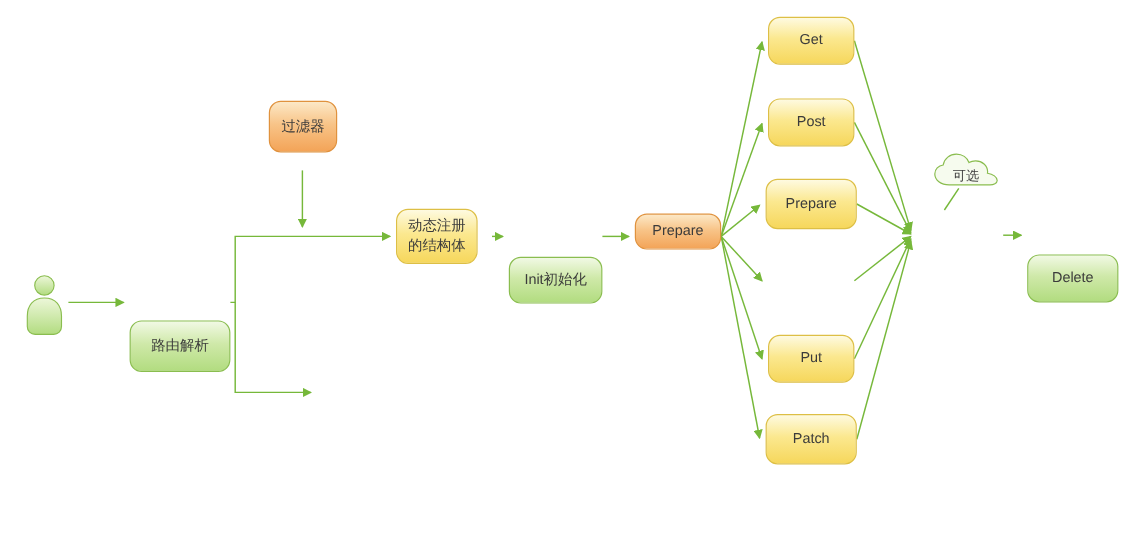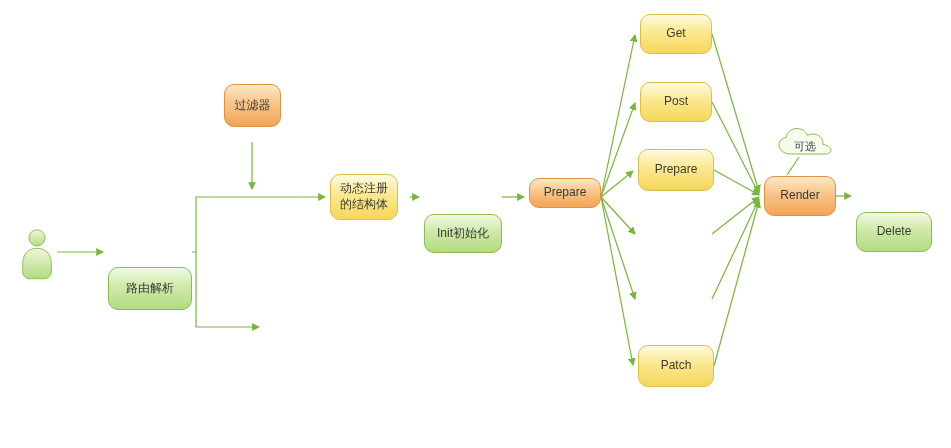--- a/index.html
+++ b/index.html
@@ -84,22 +84,22 @@
 
   <div class="node green" style="left:108px;top:231px;width:84px;height:43px">路由解析</div>
   <div class="node orange" style="left:224px;top:84px;width:57px;height:43px">过滤器</div>
   <div class="node yellow" style="left:330px;top:174px;width:68px;height:46px">动态注册
 的结构体</div>
   <div class="node green" style="left:424px;top:178px;width:78px;height:39px">Init初始化</div>
   <div class="node orange" style="left:529px;top:178px;width:72px;height:30px">Prepare</div>
   <div class="node yellow" style="left:640px;top:82px;width:72px;height:40px">Post</div>
   <div class="node yellow" style="left:640px;top:14px;width:72px;height:40px">Get</div>
   <div class="node yellow" style="left:638px;top:149px;width:76px;height:42px">Prepare</div>
+  <div class="node yellow" style="left:640px;top:279px;width:72px;height:40px">Put</div>
   <div class="node yellow" style="left:638px;top:345px;width:76px;height:42px">Patch</div>
-  <div class="node orange" style="left:764px;top:176px;width:72px;height:40px">Render</div>
   <div class="node green" style="left:856px;top:176px;width:76px;height:40px">Delete</div>
 
   <div class="cloud-wrap" style="left:776px;top:125px;width:58px;height:34px">
     <svg width="58" height="34" viewBox="0 0 58 34">
       <path d="M15,29 C8,29 3,25 3,20 C3,16 6,13 10,12.5 C11,7 15.5,3.5 21,3.5 C26,3.5 30,6.5 31.5,10.5 C33,9.5 35,9 37,9 C42.5,9 47,13 47,18 C47,18.5 47,18.9 46.9,19.4 C51.5,20 55,22.5 55,25.5 C55,27.7 52,29 49,29 Z" fill="#f6fbee" stroke="#8abd4f"></path>
     </svg>
     <div class="cloud-label">可选</div>
   </div>
 
 </div>

